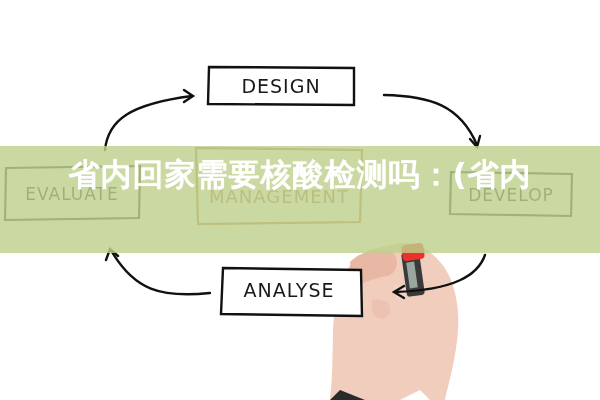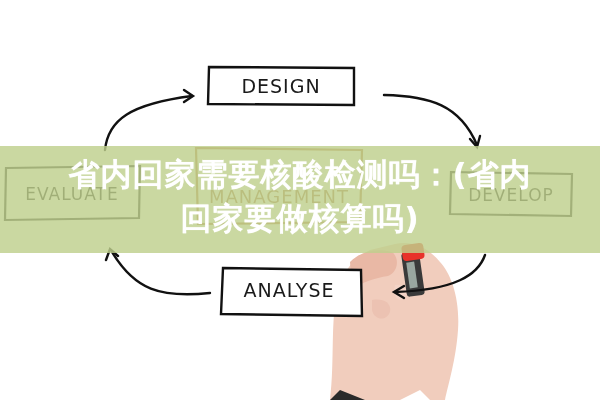--- a/index.html
+++ b/index.html
@@ -63,15 +63,14 @@
       <path d="M485 255 C478 275 455 290 395 292"></path>
       <path d="M404 286 L394 292 L404 298"></path>
       <path d="M210 293 C160 298 135 290 112 252"></path>
       <path d="M106 260 L110 249 L118 256"></path>
     </g>
   </svg>
 
   <div class="band"></div>
   <div class="title">
     <span class="line">省内回家需要核酸检测吗：(省内</span>
-    <span class="line">回家要做核算吗)</span>
   </div>
 </div>
 
 </body></html>

